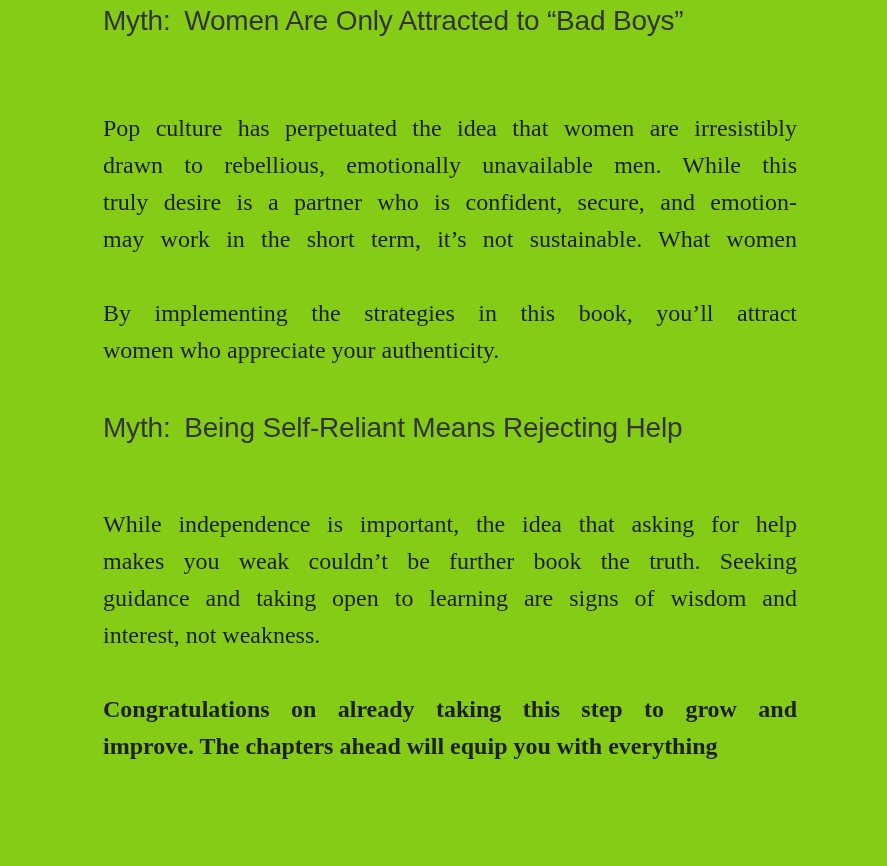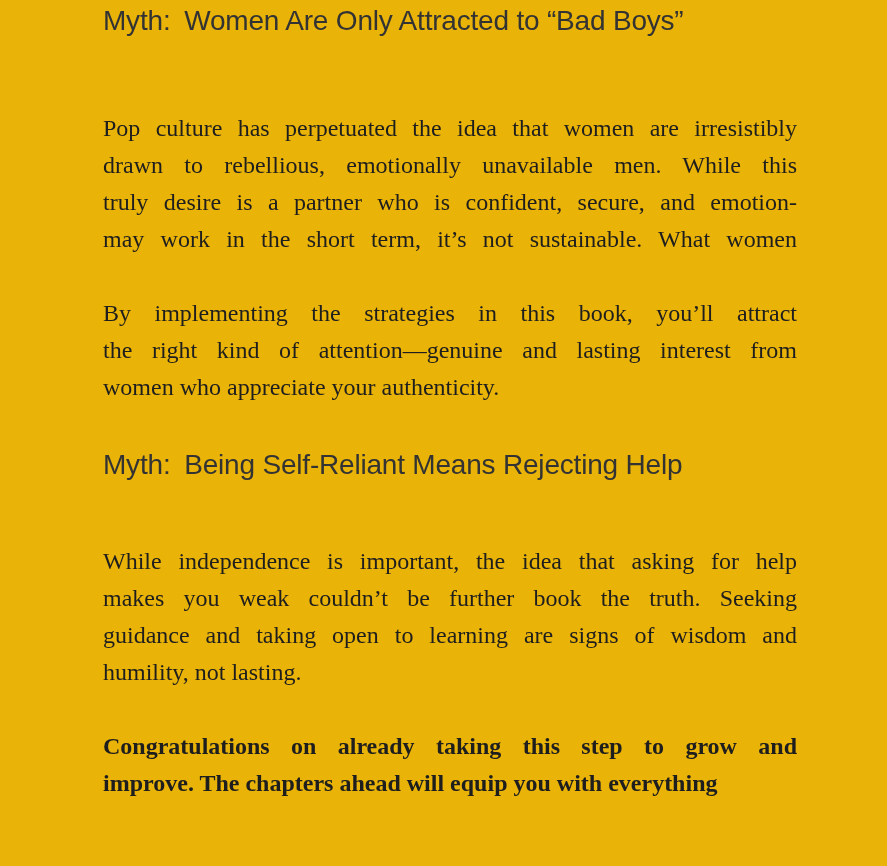--- a/index.html
+++ b/index.html
@@ -12,21 +12,21 @@
     height: 866px;
     overflow: hidden;
     position: relative;
   }
   .page {
     box-sizing: border-box;
     width: 887px;
     height: 866px;
     padding: 2px 90px 0 103px;
     overflow: hidden;
-    background: #eab308;
+    background: #84cc16;
   }
   .section-heading {
     font-family: "Liberation Sans", sans-serif;
     font-weight: 400;
     font-size: 28px;
     line-height: 38px;
     color: #333333;
     margin: 0;
     letter-spacing: -0.2px;
     white-space: nowrap;
@@ -68,31 +68,30 @@
       <div class="section">
         <h2 class="section-heading">Myth: Women Are Only Attracted to “Bad Boys”</h2>
         <div class="para">
           <div class="pline">Pop culture has perpetuated the idea that women are irresistibly</div>
           <div class="pline">drawn to rebellious, emotionally unavailable men. While this</div>
           <div class="pline">truly desire is a partner who is confident, secure, and emotion-</div>
           <div class="pline">may work in the short term, it’s not sustainable. What women</div>
         </div>
         <div class="para">
           <div class="pline">By implementing the strategies in this book, you’ll attract</div>
-          <div class="pline">the right kind of attention—genuine and lasting interest from</div>
           <div class="pline last">women who appreciate your authenticity.</div>
         </div>
       </div>
       <div class="section">
         <h2 class="section-heading">Myth: Being Self-Reliant Means Rejecting Help</h2>
         <div class="para">
           <div class="pline">While independence is important, the idea that asking for help</div>
           <div class="pline">makes you weak couldn’t be further book the truth. Seeking</div>
           <div class="pline">guidance and taking open to learning are signs of wisdom and</div>
-          <div class="pline last">humility, not lasting.</div>
+          <div class="pline last">interest, not weakness.</div>
         </div>
         <div class="para bold">
           <div class="pline">Congratulations on already taking this step to grow and</div>
           <div class="pline last">improve. The chapters ahead will equip you with everything</div>
         </div>
       </div>
     </div>
 </div>
 
 </body></html>

